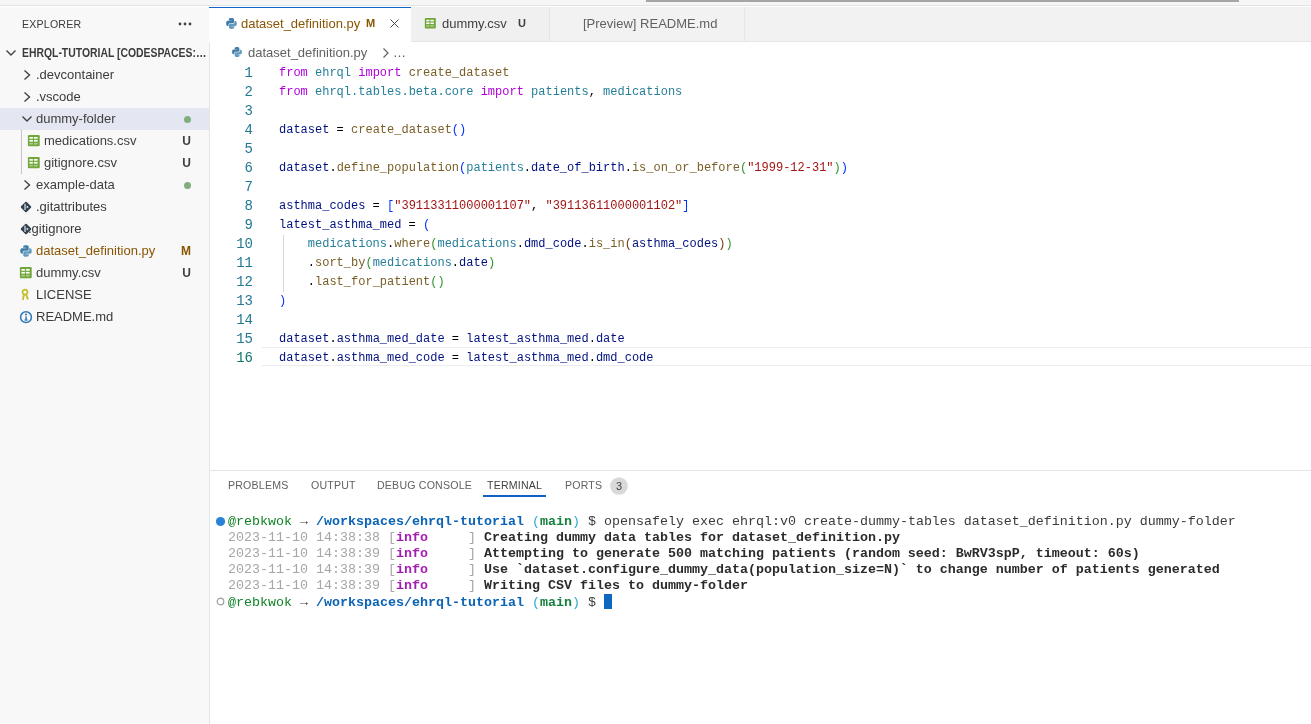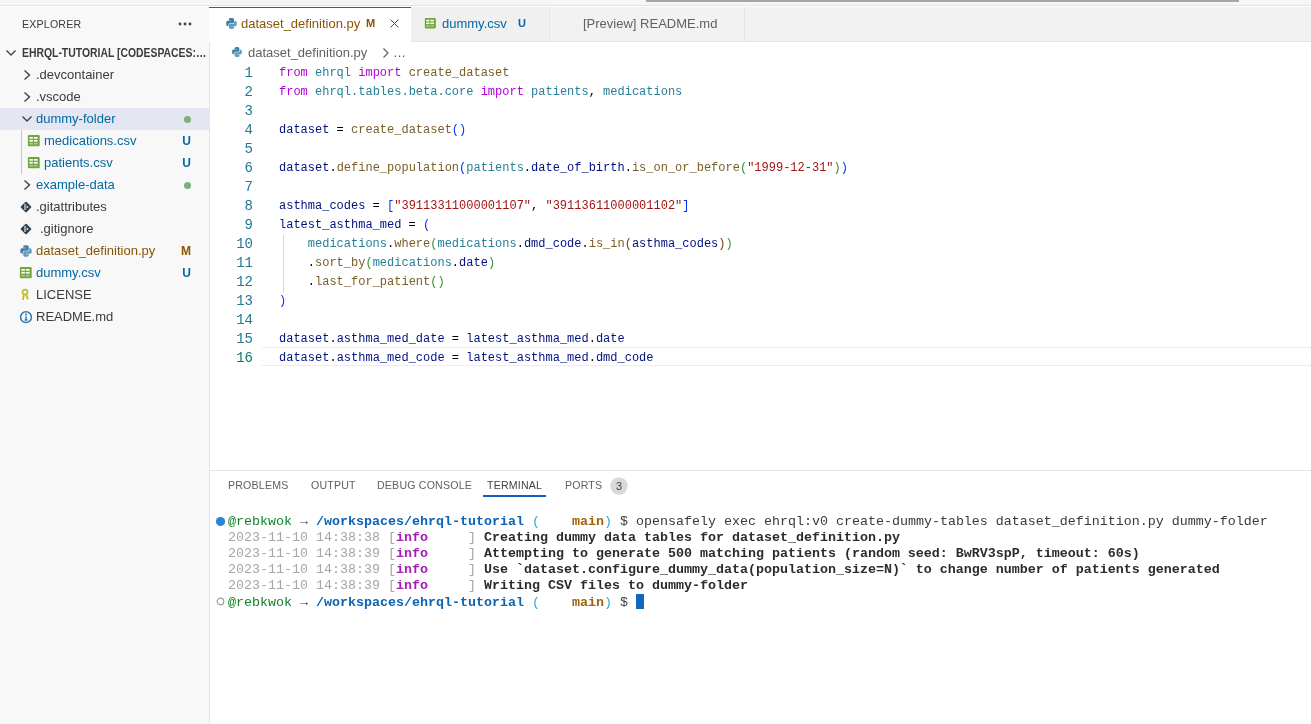--- a/index.html
+++ b/index.html
@@ -8,21 +8,21 @@
   .abs { position:absolute; }
   
   #topstrip { left:0; top:0; width:1311px; height:6px; background:#f6f6f6; border-bottom:1px solid #e3e3e3; }
   #topthumb { left:646px; top:0; width:593px; height:2px; background:#a6a6a6; }
   
   #sidebar { left:0; top:7px; width:209px; height:717px; background:#f8f8f8; }
   #sideborder { left:209px; top:7px; width:1px; height:717px; background:#e5e5e5; }
   #explorer { left:22px; top:18px; font-size:10.6px; color:#3b3b3b; letter-spacing:0.2px; }
   .row { position:absolute; left:0; width:209px; height:22px; line-height:22px; font-size:13px; color:#3b3b3b; white-space:nowrap; }
   .row .lbl { position:absolute; top:0; }
-  .grn { color:#0369a1; }
+  .grn { color:#404040; }
   .mod { color:#895503; }
   .badge { position:absolute; top:0; right:18px; font-weight:bold; font-size:12px; width:20px; text-align:right; }
   .dot { position:absolute; top:8px; left:184px; width:7px; height:7px; border-radius:50%; }
   .chev { position:absolute; top:4px; }
   .ficon { position:absolute; top:4px; }
   
   #tabbar { left:210px; top:7px; width:1101px; height:35px; background:#f2f2f2; border-bottom:1px solid #e5e5e5; }
   
   #crumbs { left:210px; top:42px; width:1101px; height:20px; background:#fff; font-size:13px; color:#616161; }
   
@@ -40,21 +40,21 @@
   .b2 { color:#319331; }
   .b3 { color:#7b3814; }
   
   #paneltop { left:210px; top:470px; width:1101px; height:1px; background:#e5e5e5; }
   .ptab { position:absolute; top:479px; font-size:10.6px; color:#616161; letter-spacing:0.2px;text-align:right; }
   #term { left:228px; top:514px; font-size:13.33px; line-height:16px; white-space:pre; color:#3a3a3a; }
   .tg { color:#108427; }           
   .tgb { color:#a21caf; font-weight:bold; } 
   .tb { color:#0a63b4; font-weight:bold; }  
   .tc { color:#2fa9cf; }           
-  .tr { color:#a16207; font-weight:bold;margin-left:32px; }  
+  .tr { color:#15803d; font-weight:bold; }  
   .td { color:#a6a6a6; }           
   .tm { color:#2b2b2b; font-weight:bold; }  
   .cursor { display:inline-block; width:8px; height:15px; background:#0f68c0; vertical-align:-3px; }
 </style>
 </head>
 <body>
 <div class="abs" id="topstrip"></div>
 <div class="abs" id="topthumb"></div>
 <div class="abs" id="sidebar"></div>
 <div class="abs" id="sideborder"></div>
@@ -121,21 +121,21 @@
           <rect x="2.4" y="3" width="3.5" height="1.7"></rect>
           <rect x="6.9" y="3" width="3.7" height="1.7"></rect>
           <rect x="2.4" y="5.9" width="3.5" height="1.7"></rect>
           <rect x="6.9" y="5.9" width="3.7" height="1.7"></rect>
         </g>
         <g fill="#fff" opacity="0.42">
           <rect x="2.4" y="8.8" width="3.5" height="1.7"></rect>
           <rect x="6.9" y="8.8" width="3.7" height="1.7"></rect>
         </g>
       </svg>
-    <div class="lbl grn" style="left:44px">patients.csv</div>
+    <div class="lbl grn" style="left:44px">gitignore.csv</div>
     <div class="badge grn">U</div>
   </div>
 
   <div class="abs" style="left:21px;top:130px;width:1px;height:44px;background:#c5c5c5"></div>
 
   <div class="row" style="top:174px">
     <svg class="chev" style="left:22px" width="10" height="14" viewBox="0 0 10 14">
         <path d="M2.5 2.5 L7.5 7 L2.5 11.5" fill="none" stroke="#424242" stroke-width="1.4"></path>
       </svg>
     <div class="lbl grn" style="left:36px">example-data</div>
@@ -154,21 +154,21 @@
   </div>
 
   <div class="row" style="top:218px">
     <svg class="ficon" style="left:19px" width="14" height="14" viewBox="0 0 14 14">
         <g transform="rotate(45 7 7)">
           <rect x="3" y="3" width="8" height="8" rx="1" fill="#32404e"></rect>
         </g>
         <line x1="6" y1="3.8" x2="6" y2="10" stroke="#d8e8f0" stroke-width="1.2"></line>
         <path d="M7.6 5.4 L9.8 6.9 L7.6 8.4 z" fill="#d8e8f0"></path>
       </svg>
-    <div class="lbl" style="left:40px">.gitignore</div>
+    <div class="lbl" style="left:28px">.gitignore</div>
   </div>
 
   <div class="row" style="top:240px">
     <svg class="ficon" style="left:19px" width="14" height="14" viewBox="0 0 14 14">
         <path d="M6.9 1.2c-2.9 0-2.7 1.26-2.7 1.26v1.3h2.76v.39H3.1s-1.86-.21-1.86 2.72 1.62 2.83 1.62 2.83h.97V8.35s-.05-1.62 1.6-1.62h2.73s1.55.03 1.55-1.5V2.68S10 1.2 6.9 1.2z" fill="#407da6"></path>
         <path d="M7.1 12.8c2.9 0 2.7-1.26 2.7-1.26v-1.3H7.04v-.39h3.86s1.86.21 1.86-2.72-1.62-2.83-1.62-2.83h-.97v1.35s.05 1.62-1.6 1.62H5.84s-1.55-.03-1.55 1.5v2.55s-.25 1.48 2.81 1.48z" fill="#639bc0"></path>
       </svg>
     <div class="lbl mod" style="left:36px">dataset_definition.py</div>
     <div class="badge mod">M</div>
   </div>

